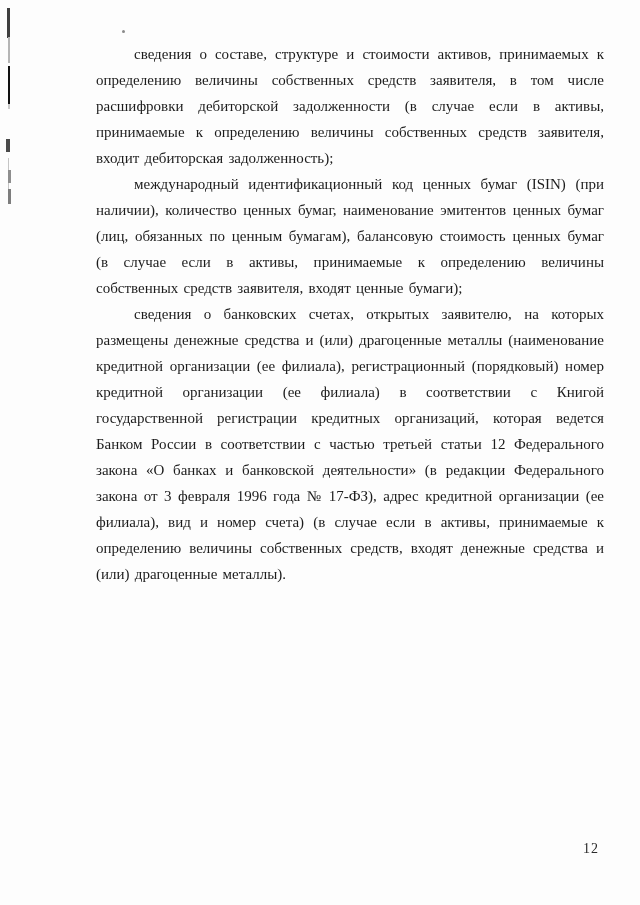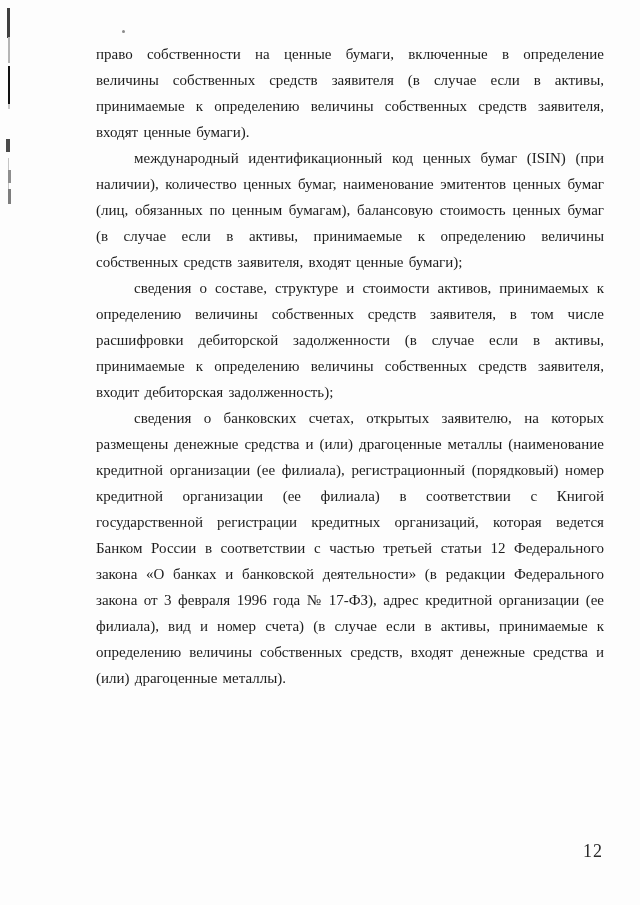--- a/index.html
+++ b/index.html
@@ -30,21 +30,21 @@
     text-align: justify;
     word-spacing: 1.5px;
   }
   .text-block p.indent {
     text-indent: 38px;
   }
   .page-number {
     position: absolute;
     left: 583px;
     top: 841px;
-    font-size: 18px;
+    font-size: 14px;
     color: #2a2a2a;
     letter-spacing: 1px;
   }
   .scan-mark {
     position: absolute;
   }
   .speck {
     position: absolute;
     border-radius: 50%;
   }
@@ -59,21 +59,20 @@
   <div class="scan-mark" style="left:8px;  top:66px;  width:2px; height:39px; background:#111111;"></div>
   <div class="scan-mark" style="left:8px;  top:104px; width:2px; height:5px;  background:#c9c9c9;"></div>
   <div class="scan-mark" style="left:6px;  top:139px; width:4px; height:13px; background:#4a4a4a;"></div>
   <div class="scan-mark" style="left:8px;  top:158px; width:1px; height:42px; background:#c5c5c5;"></div>
   <div class="scan-mark" style="left:8px;  top:170px; width:3px; height:13px; background:#8e8e8e;"></div>
   <div class="scan-mark" style="left:8px;  top:189px; width:3px; height:15px; background:#7d7d7d;"></div>
   <div class="speck" style="left:122px; top:30px; width:3px; height:3px; background:#8a8a8a;"></div>
   <div class="speck" style="left:276px; top:103px; width:2px; height:2px; background:#9a9a9a;"></div>
 
   <div class="text-block" id="text-block">
-      <p>право собственности на ценные бумаги, включенные в определение величины собственных средств заявителя (в случае если в активы, принимаемые к определению величины собственных средств заявителя, входят ценные бумаги).</p>
+      <p class="indent">сведения о составе, структуре и стоимости активов, принимаемых к определению величины собственных средств заявителя, в том числе расшифровки дебиторской задолженности (в случае если в активы, принимаемые к определению величины собственных средств заявителя, входит дебиторская задолженность);</p>
       <p class="indent">международный идентификационный код ценных бумаг (ISIN) (при наличии), количество ценных бумаг, наименование эмитентов ценных бумаг (лиц, обязанных по ценным бумагам), балансовую стоимость ценных бумаг (в случае если в активы, принимаемые к определению величины собственных средств заявителя, входят ценные бумаги);</p>
-      <p class="indent">сведения о составе, структуре и стоимости активов, принимаемых к определению величины собственных средств заявителя, в том числе расшифровки дебиторской задолженности (в случае если в активы, принимаемые к определению величины собственных средств заявителя, входит дебиторская задолженность);</p>
       <p class="indent">сведения о банковских счетах, открытых заявителю, на которых размещены денежные средства и (или) драгоценные металлы (наименование кредитной организации (ее филиала), регистрационный (порядковый) номер кредитной организации (ее филиала) в соответствии с Книгой государственной регистрации кредитных организаций, которая ведется Банком России в соответствии с частью третьей статьи 12 Федерального закона «О банках и банковской деятельности» (в редакции Федерального закона от 3 февраля 1996 года № 17-ФЗ), адрес кредитной организации (ее филиала), вид и номер счета) (в случае если в активы, принимаемые к определению величины собственных средств, входят денежные средства и (или) драгоценные металлы).</p>
     </div>
 
   <div class="page-number">12</div>
 
 </div>
 
 </body></html>

